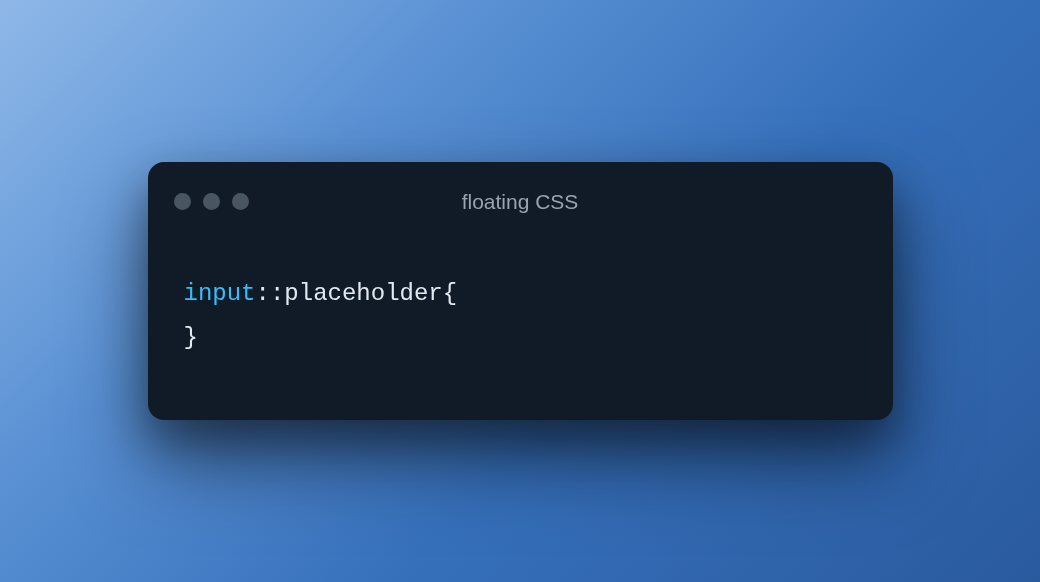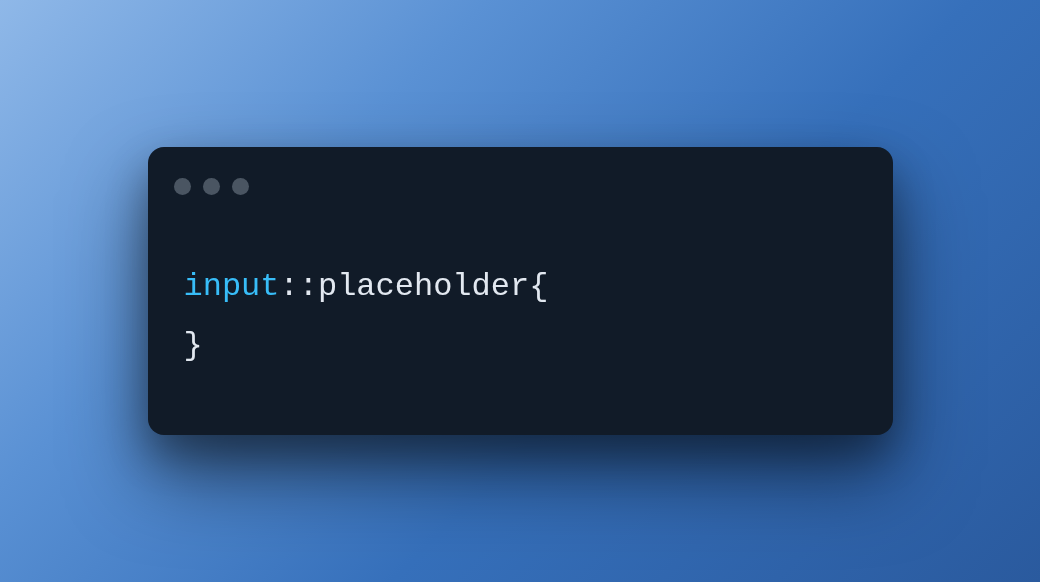--- a/index.html
+++ b/index.html
@@ -46,21 +46,21 @@
       left: 0;
       right: 0;
       text-align: center;
       color: #9aa3af;
       font-size: 21px;
       pointer-events: none;
     }
     .code {
       padding: 50px 36px 60px 36px;
       font-family: "SFMono-Regular", Consolas, "Liberation Mono", Menlo, monospace;
-      font-size: 32px;
+      font-size: 24px;
       line-height: 1.85;
     }
     .tk-selector { color: #38bdf8; }
     .tk-pseudo-colon { color: #e2e8f0; }
     .tk-pseudo { color: #e2e8f0; }
     .tk-brace { color: #e2e8f0; }
     .tk-prop { color: #7dd3c0; }
     .tk-colon { color: #e2e8f0; }
     .tk-value { color: #c4b5fd; }
     .tk-semi { color: #e2e8f0; }
@@ -72,18 +72,19 @@
 </head>
 <body>
 
 <div class="window">
   <div class="titlebar">
     <div class="traffic-lights">
       <div class="dot"></div>
       <div class="dot"></div>
       <div class="dot"></div>
     </div>
+    <div class="title">floating CSS</div>
   </div>
   <div class="code">
     <div><span class="tk-selector">input</span><span class="tk-pseudo-colon">::</span><span class="tk-pseudo">placeholder</span><span class="tk-brace">{</span></div>
     <div><span class="tk-brace">}</span></div>
   </div>
 </div>
 
 </body></html>

